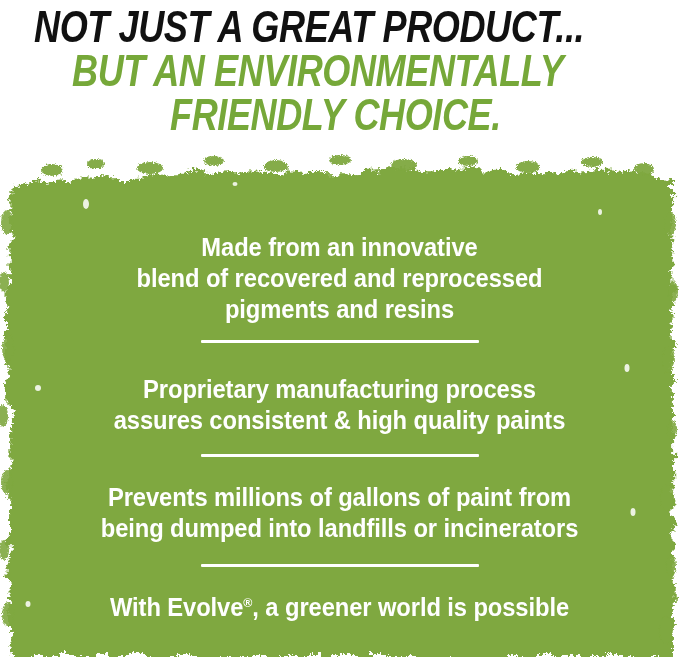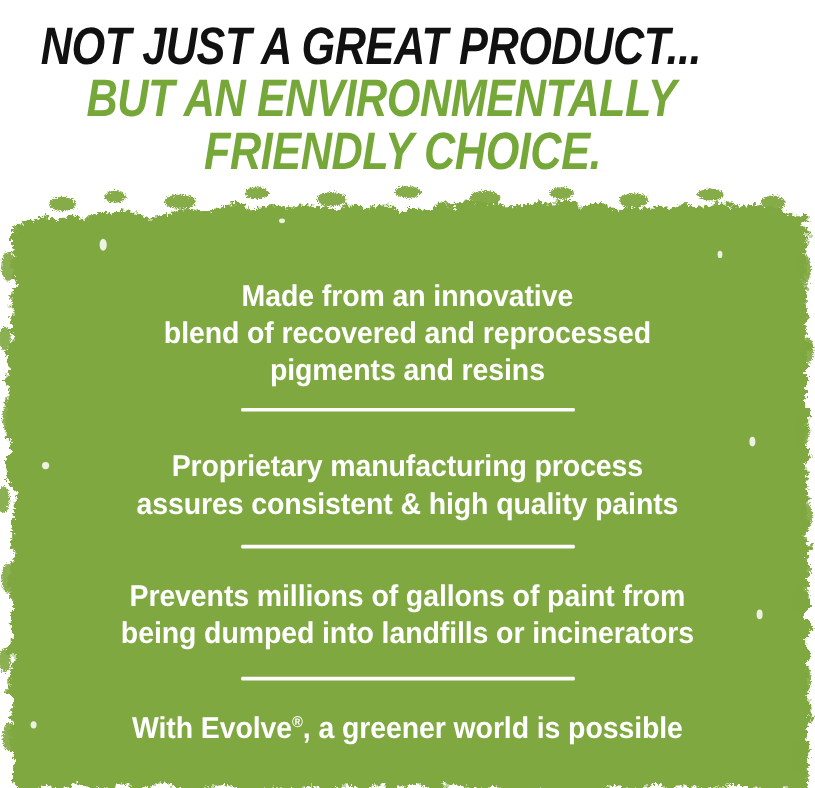--- a/index.html
+++ b/index.html
@@ -12,21 +12,21 @@
     height: 657px;
     overflow: hidden;
     font-family: "Liberation Sans", sans-serif;
     position: relative;
   }
 
   
   .headline {
     position: absolute;
     left: 0;
-    top: 12px;
+    top: 0;
     width: 604px;
     height: 150px;
     z-index: 5;
   }
   .headline-line {
     position: absolute;
     white-space: nowrap;
     font-family: "Liberation Sans Narrow", "Liberation Sans", sans-serif;
     font-weight: 700;
     font-style: italic;

